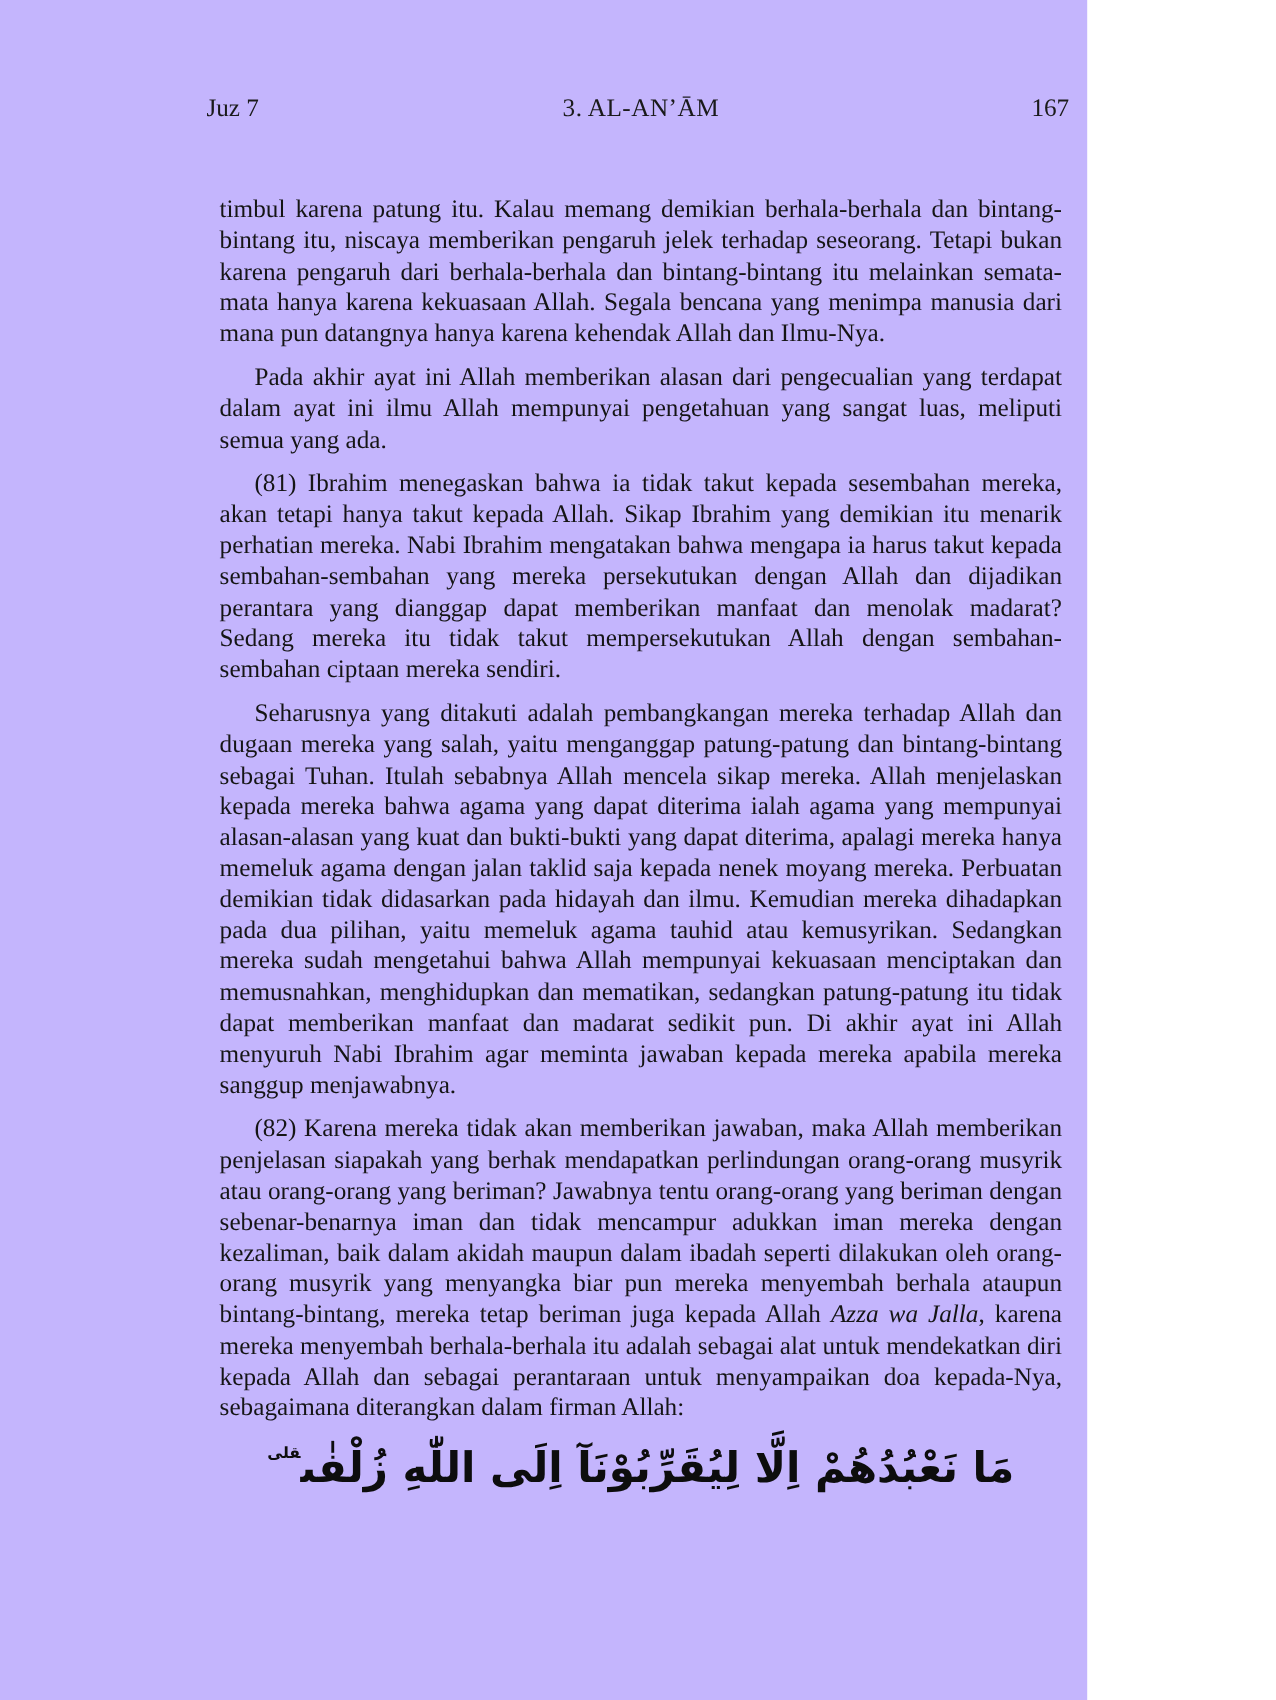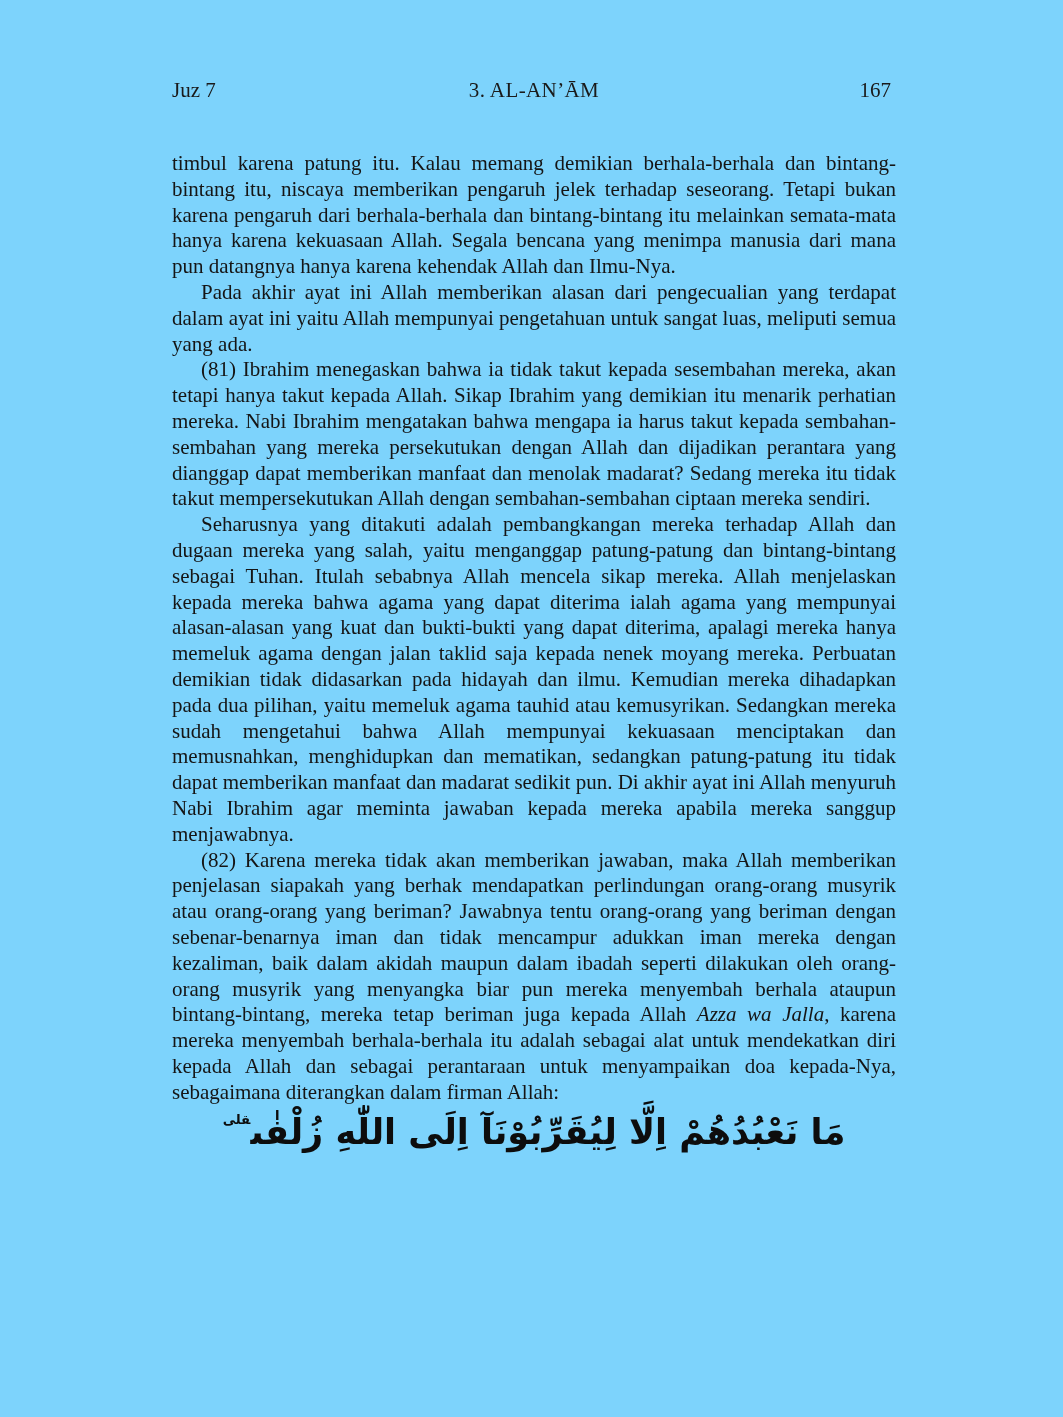--- a/index.html
+++ b/index.html
@@ -2,23 +2,23 @@
 <html><head>
 <meta charset="utf-8">
 <style>
   html, body {
     margin: 0;
     padding: 0;
     background: #ffffff;
   }
   .page {
     position: relative;
-    width: 1063px;
+    width: 906px;
     height: 1417px;
-    background: #7dd3fc;
+    background: #c4b5fd;
     overflow: hidden;
   }
   .page-header {
     position: absolute;
     top: 77px;
     left: 172px;
     width: 724px;
     height: 27px;
     font-family: "Liberation Serif", serif;
     font-size: 21px;
@@ -49,21 +49,21 @@
     top: 151px;
     left: 172px;
     width: 724px;
     font-family: "Liberation Serif", serif;
     font-size: 21px;
     line-height: 25.8px;
     color: #151515;
     text-align: justify;
   }
   .para {
-    margin: 0;
+    margin: 11px;
     padding: 0;
   }
   .para.indent {
     text-indent: 29px;
   }
   .para em {
     font-style: italic;
   }
   .arabic-line {
     text-align: center;
@@ -88,21 +88,21 @@
 <div class="page">
 
   <header class="page-header">
     <span class="hdr-left">Juz 7</span>
     <span class="hdr-center">3. AL-AN’ĀM</span>
     <span class="hdr-right">167</span>
   </header>
 
   <main class="body-text">
     <p class="para">timbul karena patung itu. Kalau memang demikian berhala-berhala dan bintang-bintang itu, niscaya memberikan pengaruh jelek terhadap seseorang. Tetapi bukan karena pengaruh dari berhala-berhala dan bintang-bintang itu melainkan semata-mata hanya karena kekuasaan Allah. Segala bencana yang menimpa manusia dari mana pun datangnya hanya karena kehendak Allah dan Ilmu-Nya.</p>
-    <p class="para indent">Pada akhir ayat ini Allah memberikan alasan dari pengecualian yang terdapat dalam ayat ini yaitu Allah mempunyai pengetahuan untuk sangat luas, meliputi semua yang ada.</p>
+    <p class="para indent">Pada akhir ayat ini Allah memberikan alasan dari pengecualian yang terdapat dalam ayat ini ilmu Allah mempunyai pengetahuan yang sangat luas, meliputi semua yang ada.</p>
     <p class="para indent">(81) Ibrahim menegaskan bahwa ia tidak takut kepada sesembahan mereka, akan tetapi hanya takut kepada Allah. Sikap Ibrahim yang demikian itu menarik perhatian mereka. Nabi Ibrahim mengatakan bahwa mengapa ia harus takut kepada sembahan-sembahan yang mereka persekutukan dengan Allah dan dijadikan perantara yang dianggap dapat memberikan manfaat dan menolak madarat? Sedang mereka itu tidak takut mempersekutukan Allah dengan sembahan-sembahan ciptaan mereka sendiri.</p>
     <p class="para indent">Seharusnya yang ditakuti adalah pembangkangan mereka terhadap Allah dan dugaan mereka yang salah, yaitu menganggap patung-patung dan bintang-bintang sebagai Tuhan. Itulah sebabnya Allah mencela sikap mereka. Allah menjelaskan kepada mereka bahwa agama yang dapat diterima ialah agama yang mempunyai alasan-alasan yang kuat dan bukti-bukti yang dapat diterima, apalagi mereka hanya memeluk agama dengan jalan taklid saja kepada nenek moyang mereka. Perbuatan demikian tidak didasarkan pada hidayah dan ilmu. Kemudian mereka dihadapkan pada dua pilihan, yaitu memeluk agama tauhid atau kemusyrikan. Sedangkan mereka sudah mengetahui bahwa Allah mempunyai kekuasaan menciptakan dan memusnahkan, menghidupkan dan mematikan, sedangkan patung-patung itu tidak dapat memberikan manfaat dan madarat sedikit pun. Di akhir ayat ini Allah menyuruh Nabi Ibrahim agar meminta jawaban kepada mereka apabila mereka sanggup menjawabnya.</p>
     <p class="para indent"><span>(82) Karena mereka tidak akan memberikan jawaban, maka Allah memberikan penjelasan siapakah yang berhak mendapatkan perlindungan orang-orang musyrik atau orang-orang yang beriman? Jawabnya tentu orang-orang yang beriman dengan sebenar-benarnya iman dan tidak mencampur adukkan iman mereka dengan kezaliman, baik dalam akidah maupun dalam ibadah seperti dilakukan oleh orang-orang musyrik yang menyangka biar pun mereka menyembah berhala ataupun bintang-bintang, mereka tetap beriman juga kepada Allah </span><em>Azza wa Jalla</em><span>, karena mereka menyembah berhala-berhala itu adalah sebagai alat untuk mendekatkan diri kepada Allah dan sebagai perantaraan untuk menyampaikan doa kepada-Nya, sebagaimana diterangkan dalam firman Allah:</span></p>
 
     <div class="arabic-line"><span class="arabic-text">مَا نَعْبُدُهُمْ اِلَّا لِيُقَرِّبُوْنَآ اِلَى اللّٰهِ زُلْفٰى</span><span class="waqf">قلى</span></div>
   </main>
 
 </div>
 
 </body></html>

